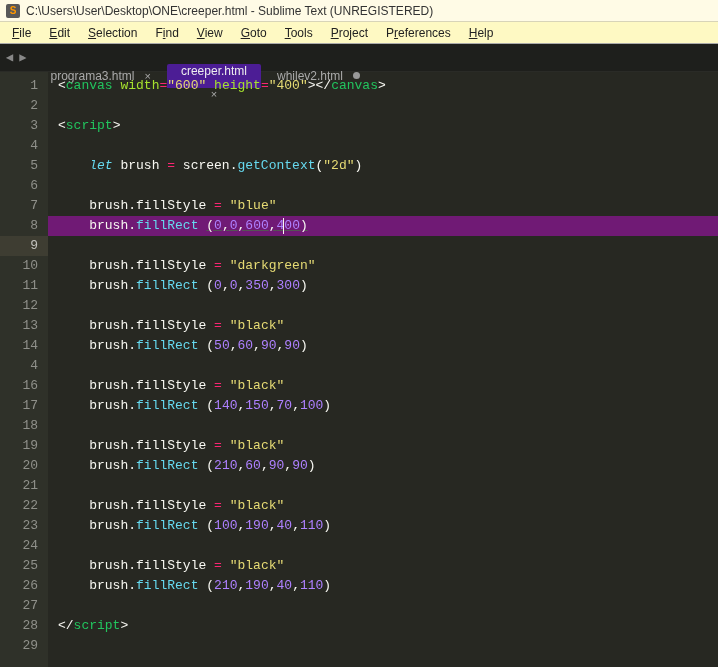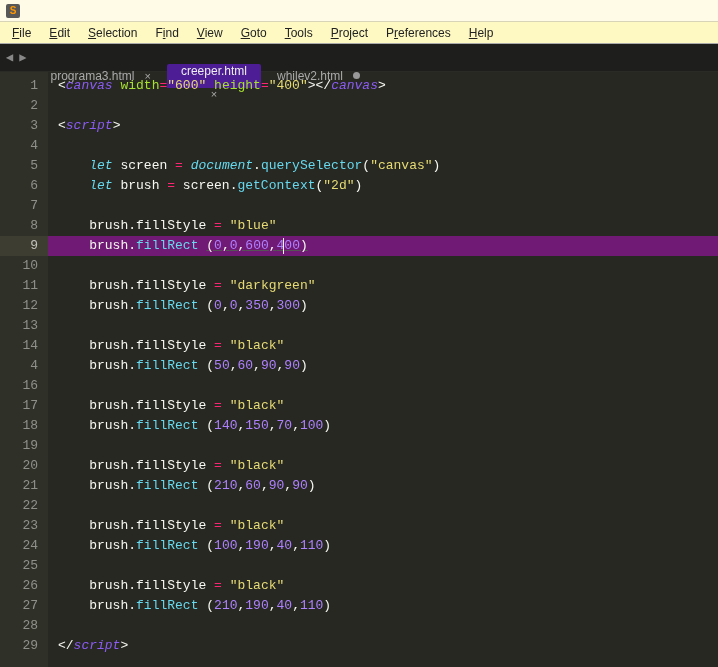--- a/index.html
+++ b/index.html
@@ -119,21 +119,21 @@
   .gutter .ln { padding: 0 10px 0 0; height: 20px; line-height: 20px; }
   .gutter .ln.hl { background: #3e3d32; color: #c2c2bd; }
   .code {
     flex: 1;
     padding-top: 4px;
     font-size: 13px;
     position: relative;
   }
   .code .line { height: 20px; line-height: 20px; padding-left: 10px; white-space: pre; }
   .code .line.hl { background: #701a75; }
-  .t-tag   { color: #8b5cf6; font-style: italic; }
+  .t-tag   { color: #22c55e; }
   .t-attr  { color: #a6e22e; }
   .t-op    { color: #f92672; }
   .t-str   { color: #e6db74; }
   .t-kw    { color: #66d9ef; font-style: italic; }
   .t-obj   { color: #66d9ef; font-style: italic; }
   .t-var   { color: #f8f8f2; }
   .t-punc  { color: #f8f8f2; }
   .t-ang   { color: #f8f8f2; }
   .t-func  { color: #66d9ef; }
   .t-num   { color: #ae81ff; }
@@ -145,20 +145,21 @@
     background: #f8f8f0;
     vertical-align: middle;
     margin-left: -1px;
   }
 </style>
 </head>
 <body>
 
 <div class="titlebar">
   <span class="app-icon">S</span>
+  <span>C:\Users\User\Desktop\ONE\creeper.html - Sublime Text (UNREGISTERED)</span>
 </div>
 
 <div class="menubar">
   <span class="menu"><span class="underline">F</span><span>ile</span></span>
   <span class="menu"><span class="underline">E</span><span>dit</span></span>
   <span class="menu"><span class="underline">S</span><span>election</span></span>
   <span class="menu">F<span class="underline">i</span><span>nd</span></span>
   <span class="menu"><span class="underline">V</span><span>iew</span></span>
   <span class="menu"><span class="underline">G</span><span>oto</span></span>
   <span class="menu"><span class="underline">T</span><span>ools</span></span>
@@ -216,21 +217,20 @@
       <div class="ln">26</div>
       <div class="ln">27</div>
       <div class="ln">28</div>
       <div class="ln">29</div>
     </div>
   <div class="code" id="code">
       <div class="line"><span class="t-ang">&lt;</span><span class="t-tag">canvas</span><span class="t-var"> </span><span class="t-attr">width</span><span class="t-op">=</span><span class="t-str">"600"</span><span class="t-var"> </span><span class="t-attr">height</span><span class="t-op">=</span><span class="t-str">"400"</span><span class="t-ang">&gt;</span><span class="t-ang">&lt;/</span><span class="t-tag">canvas</span><span class="t-ang">&gt;</span></div>
       <div class="line"><span class="t-var"> </span></div>
       <div class="line"><span class="t-ang">&lt;</span><span class="t-tag">script</span><span class="t-ang">&gt;</span></div>
       <div class="line"><span class="t-var"> </span></div>
-      <div class="line"><span class="t-var">    </span><span class="t-kw">let</span><span class="t-var"> screen </span><span class="t-op">=</span><span class="t-var"> </span><span class="t-obj">document</span><span class="t-punc">.</span><span class="t-func">querySelector</span><span class="t-punc">(</span><span class="t-str">"canvas"</span><span class="t-punc">)</span></div>
       <div class="line"><span class="t-var">    </span><span class="t-kw">let</span><span class="t-var"> brush </span><span class="t-op">=</span><span class="t-var"> screen</span><span class="t-punc">.</span><span class="t-func">getContext</span><span class="t-punc">(</span><span class="t-str">"2d"</span><span class="t-punc">)</span></div>
       <div class="line"><span class="t-var"> </span></div>
       <div class="line"><span class="t-var">    brush</span><span class="t-punc">.</span><span class="t-var">fillStyle </span><span class="t-op">=</span><span class="t-var"> </span><span class="t-str">"blue"</span></div>
       <div class="line hl"><span class="t-var">    brush</span><span class="t-punc">.</span><span class="t-func">fillRect</span><span class="t-var"> </span><span class="t-punc t-underline">(</span><span class="t-num t-underline">0</span><span class="t-punc t-underline">,</span><span class="t-num t-underline">0</span><span class="t-punc t-underline">,</span><span class="t-num t-underline">600</span><span class="t-punc t-underline">,</span><span class="t-num t-underline">4</span><span class="cursor"></span><span class="t-num t-underline">00</span><span class="t-punc t-underline">)</span></div>
       <div class="line"><span class="t-var"> </span></div>
       <div class="line"><span class="t-var">    brush</span><span class="t-punc">.</span><span class="t-var">fillStyle </span><span class="t-op">=</span><span class="t-var"> </span><span class="t-str">"darkgreen"</span></div>
       <div class="line"><span class="t-var">    brush</span><span class="t-punc">.</span><span class="t-func">fillRect</span><span class="t-var"> </span><span class="t-punc">(</span><span class="t-num">0</span><span class="t-punc">,</span><span class="t-num">0</span><span class="t-punc">,</span><span class="t-num">350</span><span class="t-punc">,</span><span class="t-num">300</span><span class="t-punc">)</span></div>
       <div class="line"><span class="t-var"> </span></div>
       <div class="line"><span class="t-var">    brush</span><span class="t-punc">.</span><span class="t-var">fillStyle </span><span class="t-op">=</span><span class="t-var"> </span><span class="t-str">"black"</span></div>
       <div class="line"><span class="t-var">    brush</span><span class="t-punc">.</span><span class="t-func">fillRect</span><span class="t-var"> </span><span class="t-punc">(</span><span class="t-num">50</span><span class="t-punc">,</span><span class="t-num">60</span><span class="t-punc">,</span><span class="t-num">90</span><span class="t-punc">,</span><span class="t-num">90</span><span class="t-punc">)</span></div>

